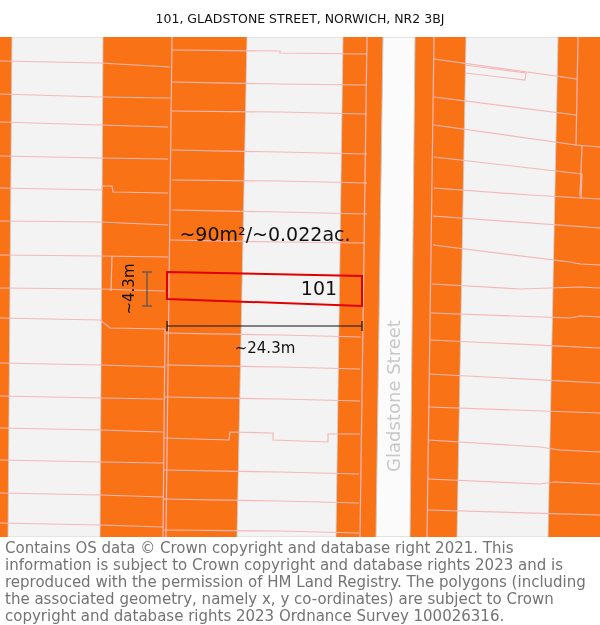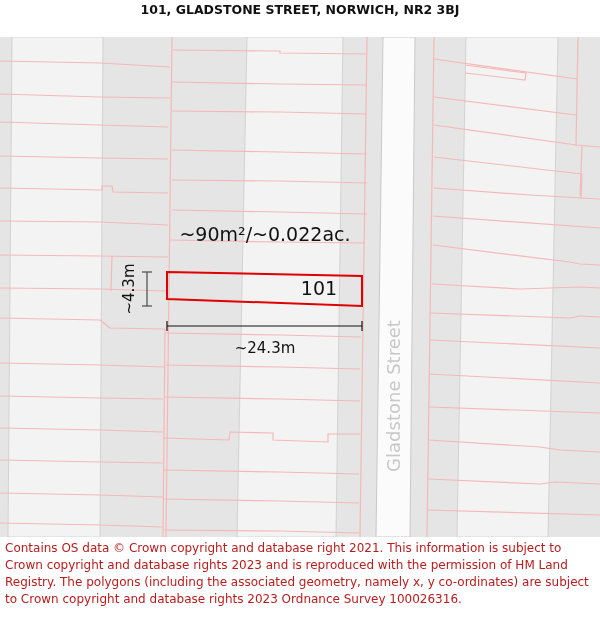--- a/index.html
+++ b/index.html
@@ -1,22 +1,22 @@
 <!DOCTYPE html>
 <html><head>
 <meta charset="utf-8">
 <style>
   html, body { margin: 0; padding: 0; background: #ffffff; }
   body { width: 600px; height: 625px; position: relative; overflow: hidden; font-family: "DejaVu Sans", sans-serif; color: #111; }
   .header { position: absolute; left: 0; top: 0; width: 600px; height: 37px; text-align: center; font-size: 12.5px; line-height: 17px; }
   .header div { white-space: nowrap; }
-  .header .t1 { padding-top: 1px; font-weight: bold; }
-  .map { position: absolute; left: 0; top: 37px; width: 600px; height: 500px; background: #e5e5e5; overflow: hidden; }
+  .header .t1 { padding-top: 10px; }
+  .map { position: absolute; left: 0; top: 37px; width: 600px; height: 500px; background: #f97316; overflow: hidden; }
   .map svg { position: absolute; left: 0; top: 0; }
-  .footer { position: absolute; left: 5px; top: 540px; width: 590px; font-size: 12px; line-height: 17px; color: #b91c1c; }
+  .footer { position: absolute; left: 5px; top: 540px; width: 590px; font-size: 15px; line-height: 17px; color: #737373; }
 </style>
 </head>
 <body>
 
 <div class="header">
   <div class="t1">101, GLADSTONE STREET, NORWICH, NR2 3BJ</div>
 </div>
 
 <div class="map">
   <svg width="600" height="500" viewBox="0 37 600 500" xmlns="http://www.w3.org/2000/svg">

